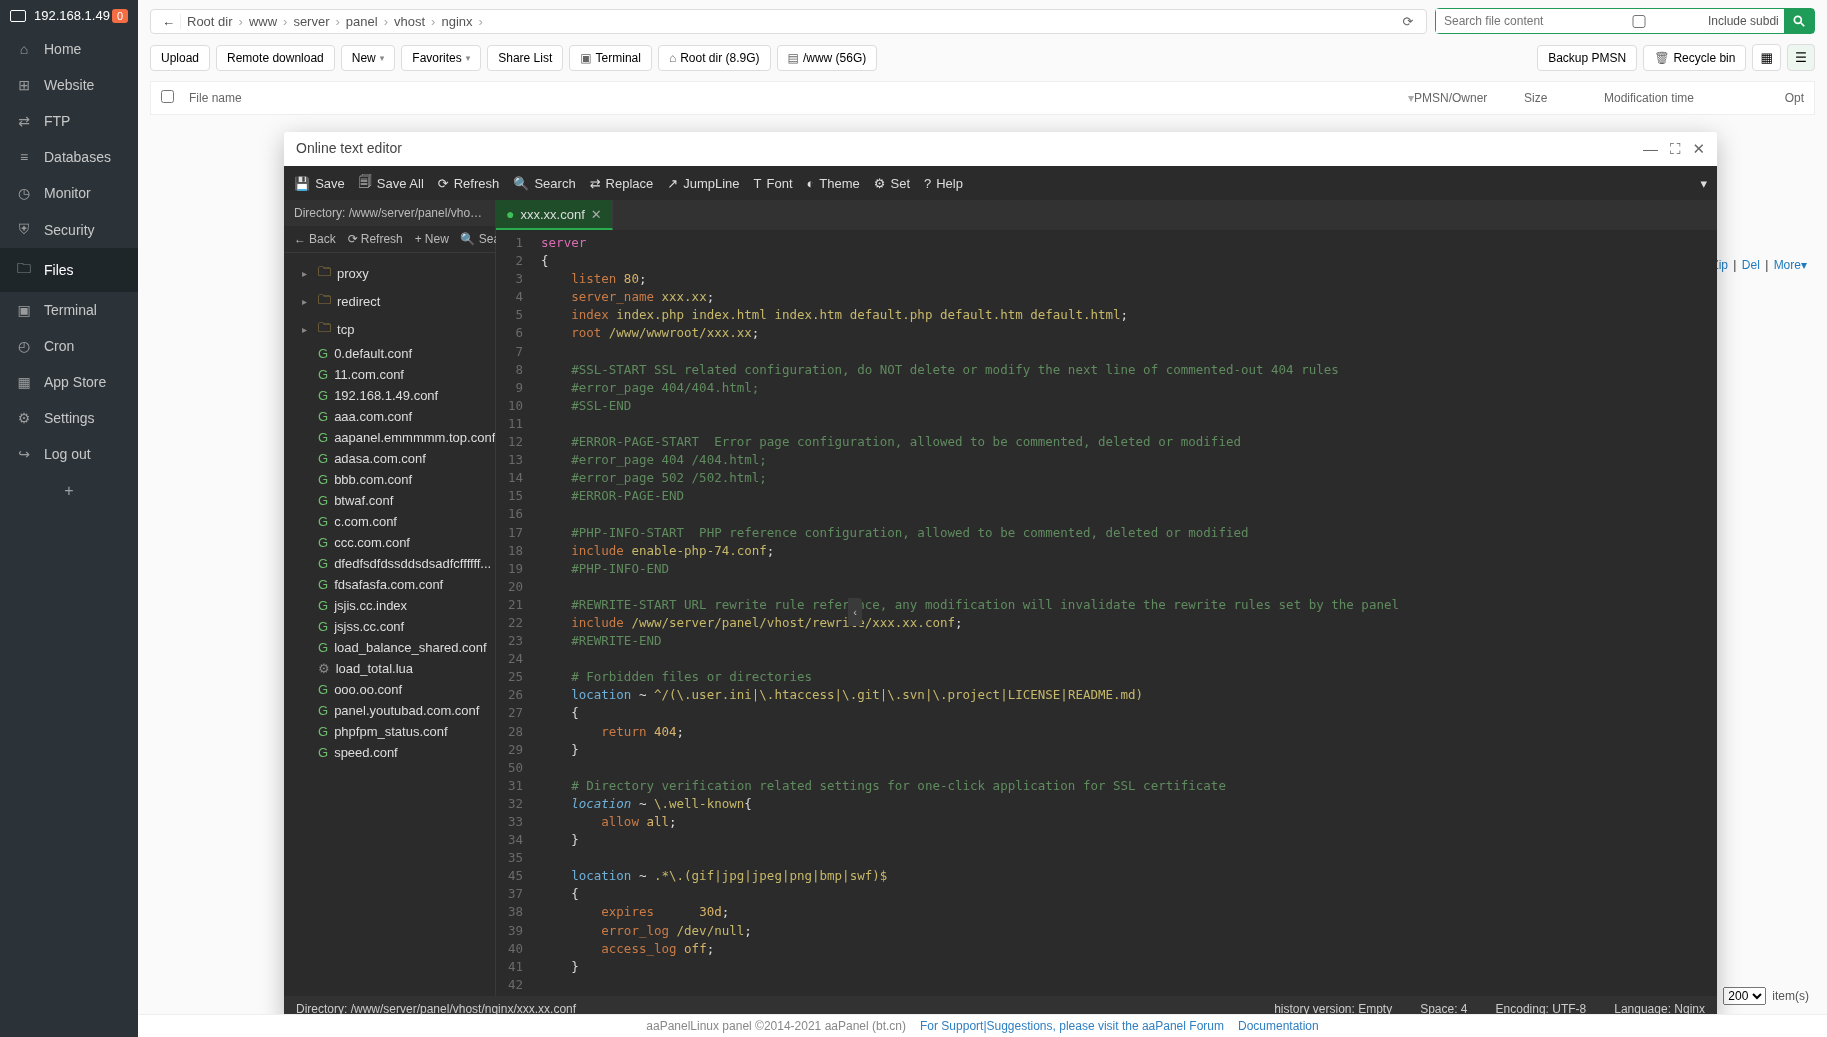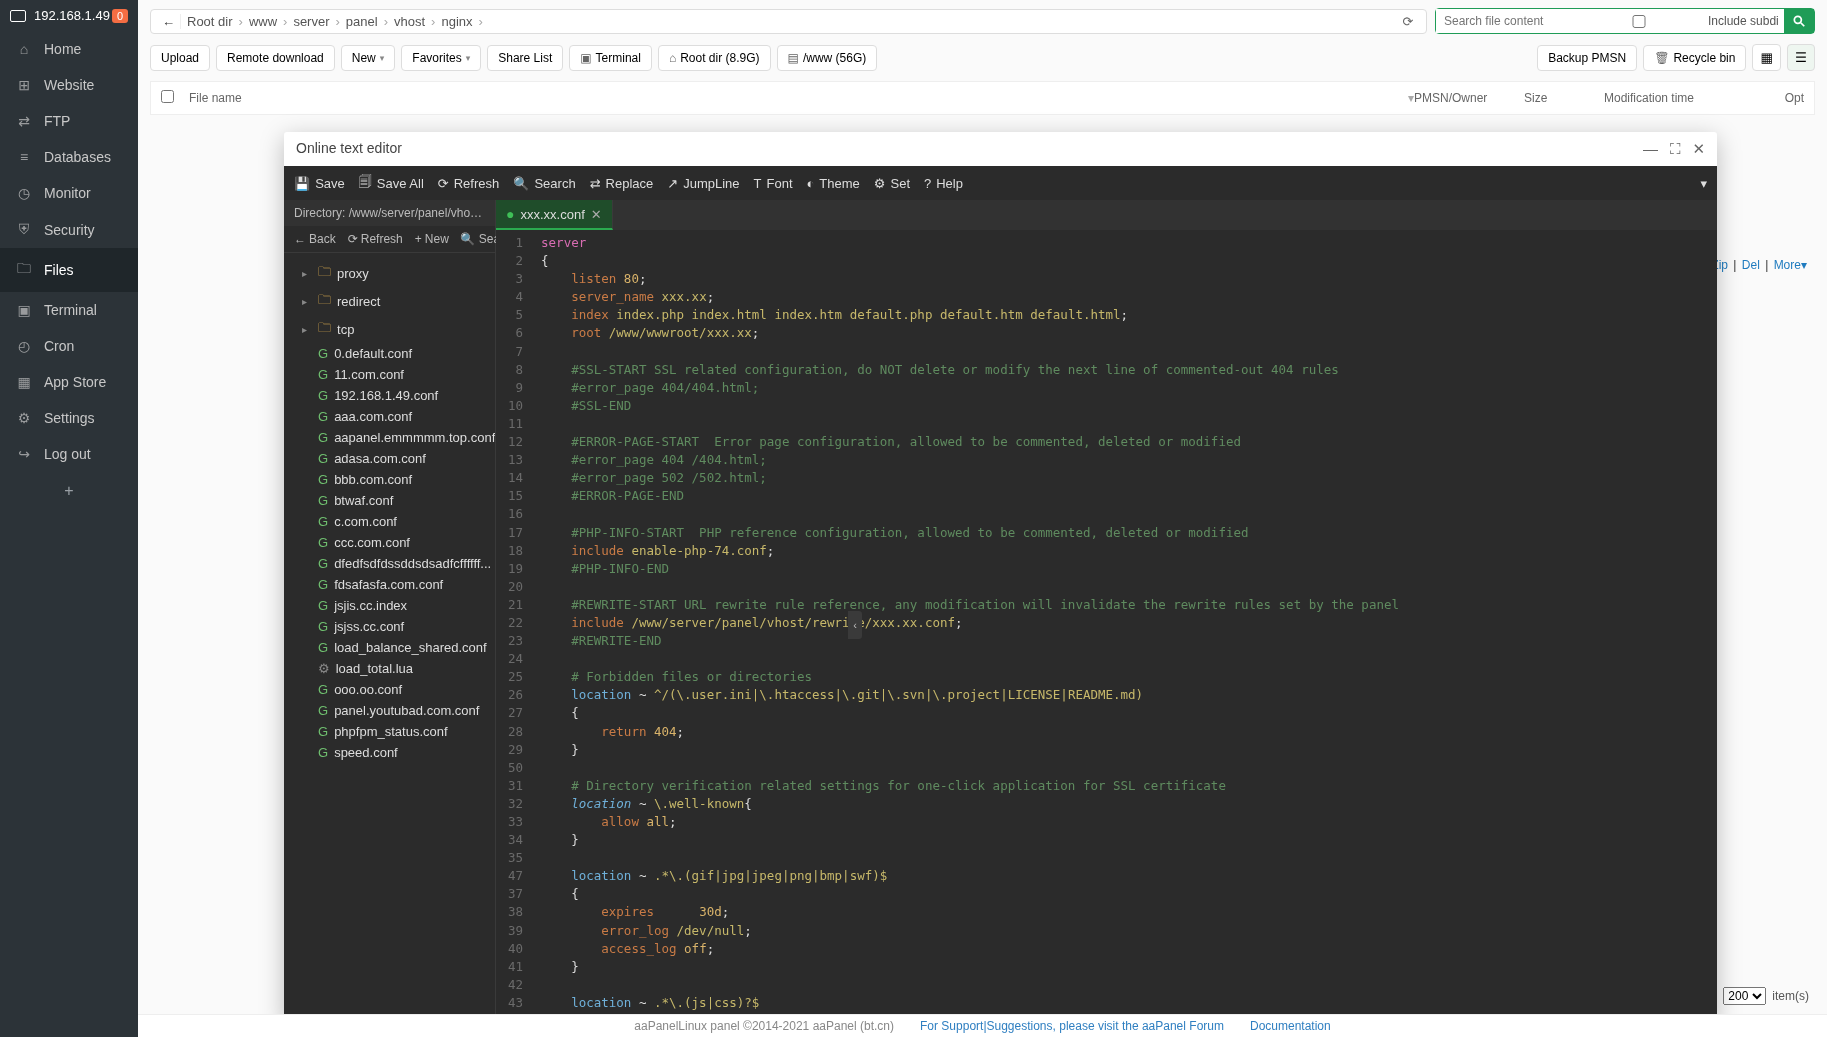--- a/index.html
+++ b/index.html
@@ -99,21 +99,21 @@
 .cm { color: #5f8b5f; }
 .id { color: #6fb0d9; }
 .fn { color: #6fb0d9; font-style: italic; }
 .op { color: #ddd; }
 
 .editor-status { background: #323232; color: #ccc; display: flex; align-items: center; padding: 6px 12px; font-size: 12px; gap: 28px; }
 .editor-status .st-left { font-weight: 500; }
 .editor-status .st-right { margin-left: auto; display: flex; gap: 28px; }
 
 
-.footer { position: fixed; bottom: 0; right: 0; left: 138px; background: #fff; border-top: 1px solid #eee; padding: 4px 20px; font-size: 12px; color: #888; display: flex; gap: 26px; justify-content: center; }
+.footer { position: fixed; bottom: 0; right: 0; left: 138px; background: #fff; border-top: 1px solid #eee; padding: 4px 20px; font-size: 12px; color: #888; display: flex; gap: 14px; justify-content: center; }
 .footer a { color: #2f7fc1; text-decoration: none; }
 .page-foot { position: absolute; right: 18px; bottom: 32px; font-size: 12px; color: #555; display: flex; align-items: center; gap: 6px; }
 .page-foot select { font-size: 12px; }
 
 svg { display: block; }
 </style>
 </head>
 <body>
 
 <div class="app">
@@ -455,35 +455,44 @@
                 <div>26</div>
                 <div>27</div>
                 <div>28</div>
                 <div>29</div>
                 <div>50</div>
                 <div>31</div>
                 <div>32</div>
                 <div>33</div>
                 <div>34</div>
                 <div>35</div>
-                <div>47</div>
+                <div>45</div>
                 <div>37</div>
                 <div>38</div>
                 <div>39</div>
                 <div>40</div>
                 <div>41</div>
                 <div>42</div>
                 <div>43</div>
               </div>
             <div class="code" id="code"><div><span class="kw">server</span></div><div><span class="op">{</span></div><div>&nbsp;&nbsp;&nbsp;&nbsp;<span class="key">listen</span><span class="op"> </span><span class="val">80</span><span class="op">;</span></div><div>&nbsp;&nbsp;&nbsp;&nbsp;<span class="key">server_name</span><span class="op"> </span><span class="str">xxx.xx</span><span class="op">;</span></div><div>&nbsp;&nbsp;&nbsp;&nbsp;<span class="key">index</span><span class="op"> </span><span class="str">index.php index.html index.htm default.php default.htm default.html</span><span class="op">;</span></div><div>&nbsp;&nbsp;&nbsp;&nbsp;<span class="key">root</span><span class="op"> </span><span class="str">/www/wwwroot/xxx.xx</span><span class="op">;</span></div><div>&nbsp;</div><div>&nbsp;&nbsp;&nbsp;&nbsp;<span class="cm">#SSL-START SSL related configuration, do NOT delete or modify the next line of commented-out 404 rules</span></div><div>&nbsp;&nbsp;&nbsp;&nbsp;<span class="cm">#error_page 404/404.html;</span></div><div>&nbsp;&nbsp;&nbsp;&nbsp;<span class="cm">#SSL-END</span></div><div>&nbsp;</div><div>&nbsp;&nbsp;&nbsp;&nbsp;<span class="cm">#ERROR-PAGE-START  Error page configuration, allowed to be commented, deleted or modified</span></div><div>&nbsp;&nbsp;&nbsp;&nbsp;<span class="cm">#error_page 404 /404.html;</span></div><div>&nbsp;&nbsp;&nbsp;&nbsp;<span class="cm">#error_page 502 /502.html;</span></div><div>&nbsp;&nbsp;&nbsp;&nbsp;<span class="cm">#ERROR-PAGE-END</span></div><div>&nbsp;</div><div>&nbsp;&nbsp;&nbsp;&nbsp;<span class="cm">#PHP-INFO-START  PHP reference configuration, allowed to be commented, deleted or modified</span></div><div>&nbsp;&nbsp;&nbsp;&nbsp;<span class="key">include</span><span class="op"> </span><span class="str">enable-php-74.conf</span><span class="op">;</span></div><div>&nbsp;&nbsp;&nbsp;&nbsp;<span class="cm">#PHP-INFO-END</span></div><div>&nbsp;</div><div>&nbsp;&nbsp;&nbsp;&nbsp;<span class="cm">#REWRITE-START URL rewrite rule reference, any modification will invalidate the rewrite rules set by the panel</span></div><div>&nbsp;&nbsp;&nbsp;&nbsp;<span class="key">include</span><span class="op"> </span><span class="str">/www/server/panel/vhost/rewrite/xxx.xx.conf</span><span class="op">;</span></div><div>&nbsp;&nbsp;&nbsp;&nbsp;<span class="cm">#REWRITE-END</span></div><div>&nbsp;</div><div>&nbsp;&nbsp;&nbsp;&nbsp;<span class="cm"># Forbidden files or directories</span></div><div>&nbsp;&nbsp;&nbsp;&nbsp;<span class="id">location</span><span class="op"> ~ </span><span class="str">^/(\.user.ini|\.htaccess|\.git|\.svn|\.project|LICENSE|README.md)</span></div><div>&nbsp;&nbsp;&nbsp;&nbsp;<span class="op">{</span></div><div>&nbsp;&nbsp;&nbsp;&nbsp;&nbsp;&nbsp;&nbsp;&nbsp;<span class="key">return</span><span class="op"> </span><span class="val">404</span><span class="op">;</span></div><div>&nbsp;&nbsp;&nbsp;&nbsp;<span class="op">}</span></div><div>&nbsp;</div><div>&nbsp;&nbsp;&nbsp;&nbsp;<span class="cm"># Directory verification related settings for one-click application for SSL certificate</span></div><div>&nbsp;&nbsp;&nbsp;&nbsp;<span class="fn">location</span><span class="op"> ~ </span><span class="str">\.well-known</span><span class="op">{</span></div><div>&nbsp;&nbsp;&nbsp;&nbsp;&nbsp;&nbsp;&nbsp;&nbsp;<span class="key">allow</span><span class="op"> </span><span class="val">all</span><span class="op">;</span></div><div>&nbsp;&nbsp;&nbsp;&nbsp;<span class="op">}</span></div><div>&nbsp;</div><div>&nbsp;&nbsp;&nbsp;&nbsp;<span class="id">location</span><span class="op"> ~ </span><span class="str">.*\.(gif|jpg|jpeg|png|bmp|swf)$</span></div><div>&nbsp;&nbsp;&nbsp;&nbsp;<span class="op">{</span></div><div>&nbsp;&nbsp;&nbsp;&nbsp;&nbsp;&nbsp;&nbsp;&nbsp;<span class="key">expires</span><span class="op">      </span><span class="val">30d</span><span class="op">;</span></div><div>&nbsp;&nbsp;&nbsp;&nbsp;&nbsp;&nbsp;&nbsp;&nbsp;<span class="key">error_log</span><span class="op"> </span><span class="str">/dev/null</span><span class="op">;</span></div><div>&nbsp;&nbsp;&nbsp;&nbsp;&nbsp;&nbsp;&nbsp;&nbsp;<span class="key">access_log</span><span class="op"> </span><span class="val">off</span><span class="op">;</span></div><div>&nbsp;&nbsp;&nbsp;&nbsp;<span class="op">}</span></div><div>&nbsp;</div><div>&nbsp;&nbsp;&nbsp;&nbsp;<span class="id">location</span><span class="op"> ~ </span><span class="str">.*\.(js|css)?$</span></div></div>
           </div>
           <div class="collapse-handle">‹</div>
         </div>
       </div>
 
+      <div class="editor-status">
+        <span class="st-left">Directory: /www/server/panel/vhost/nginx/xxx.xx.conf</span>
+        <div class="st-right">
+          <span>history version: Empty</span>
+          <span>Space: 4</span>
+          <span>Encoding: UTF-8</span>
+          <span>Language: Nginx</span>
+        </div>
+      </div>
     </div>
 
   </div>
 </div>
 
 <div class="footer">
   <span>aaPanelLinux panel ©2014-2021 aaPanel (bt.cn)</span>
   <a href="#">For Support|Suggestions, please visit the aaPanel Forum</a>
   <a href="#">Documentation</a>
 </div>

